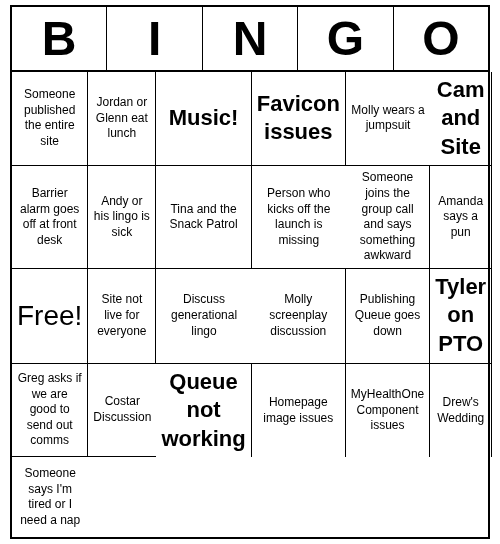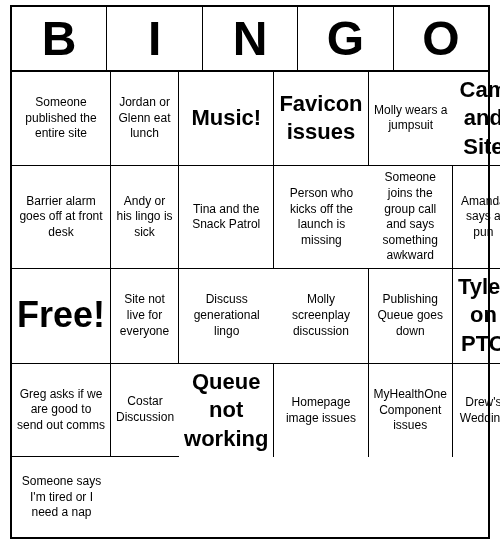--- a/index.html
+++ b/index.html
@@ -67,22 +67,22 @@
     .bingo-grid .bingo-cell:nth-last-child(-n+5) {
       border-bottom: none;
     }
 
     .bingo-cell.large-text {
       font-size: 22px;
       font-weight: bold;
     }
 
     .bingo-cell.free {
-      font-size: 36px;
-      font-weight: bold;
+      font-size: 28px;
+      font-weight: normal;
     }
   </style>
 </head>
 <body>
 
 <div class="bingo-card">
   <div class="bingo-header">
   <div class="letter">B</div>
       <div class="letter">I</div>
       <div class="letter">N</div>

